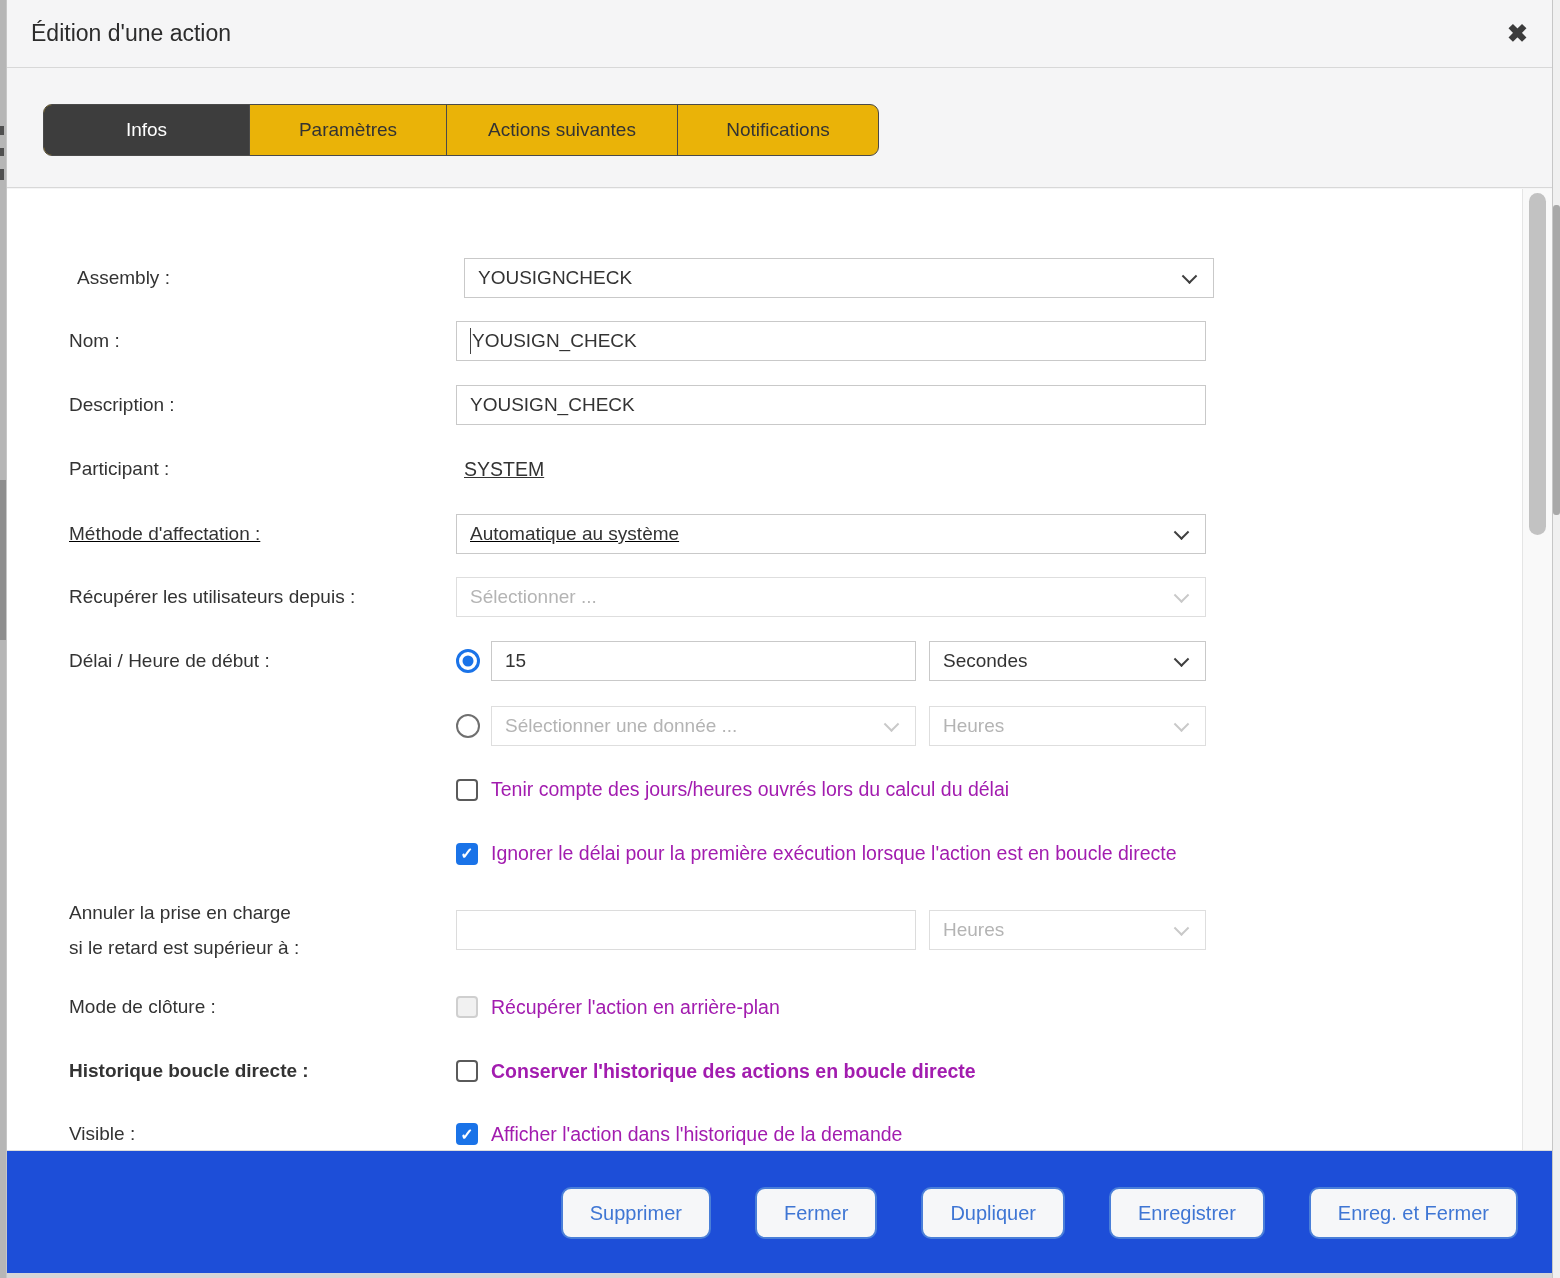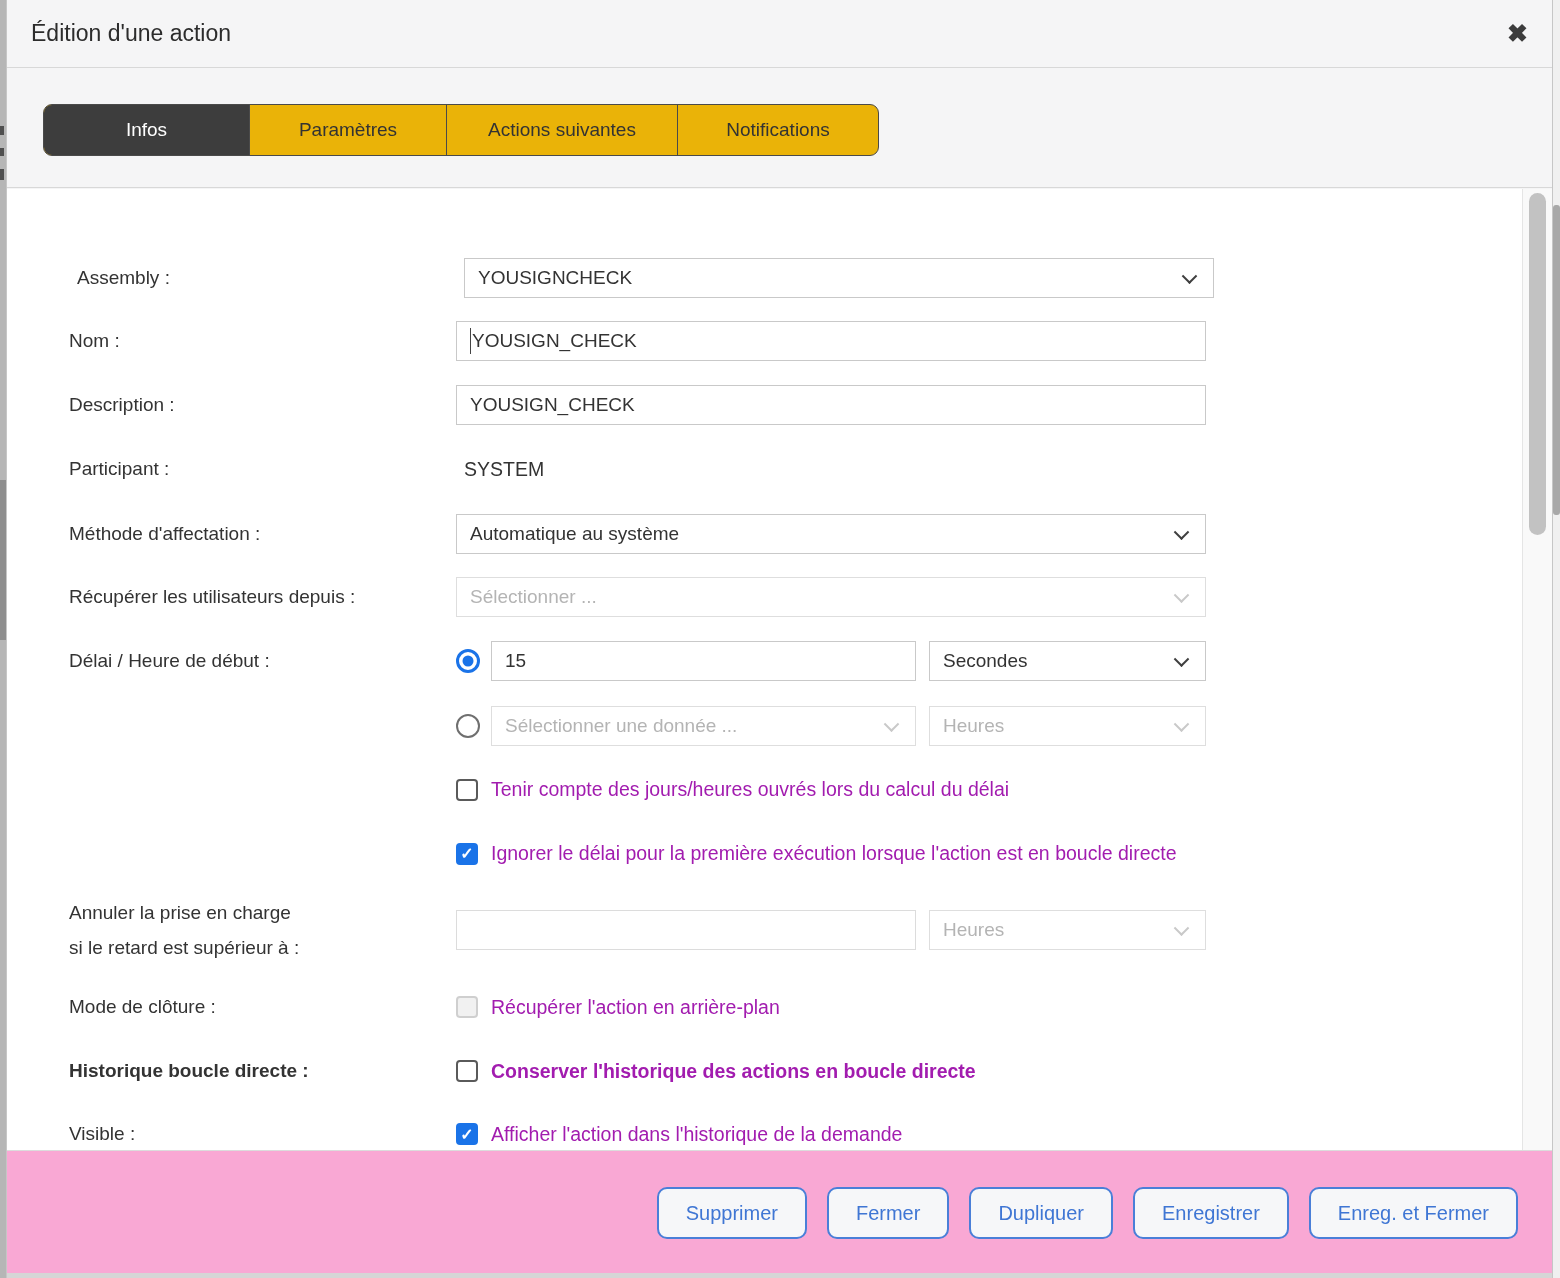--- a/index.html
+++ b/index.html
@@ -54,56 +54,56 @@
     content:"";position:absolute;right:18px;top:50%;width:9px;height:9px;
     border-right:2px solid #3f3f3f;border-bottom:2px solid #3f3f3f;
     transform:translateY(-66%) rotate(45deg);
   }
   .select.disabled{border-color:#dedede;color:#b9b9b9;cursor:default;}
   .select.disabled::after{border-color:#c9c9c9;}
   .textbox.light{border-color:#dcdcdc;}
   .placeholder{color:#b4b4b4;}
   .w-full{width:750px}.w-med{width:425px}.w-unit{width:277px}.w-annul{width:460px}
   .gap{margin-left:13px;}
-  .static-val{font-size:19.5px;color:#333;padding-left:8px;}
+  .static-val{font-size:19.5px;color:#333;padding-left:8px;text-decoration:underline;}
   .caret{width:1px;height:26px;background:#444;flex:none;margin-right:1px;}
 
   .radio{width:24px;height:24px;border-radius:50%;box-sizing:border-box;margin-right:11px;flex:none;position:relative;cursor:pointer;background:#fff;}
   .radio.on{border:3px solid #1a73e8;}
   .radio.on::after{content:"";position:absolute;left:50%;top:50%;width:11px;height:11px;border-radius:50%;background:#1a73e8;transform:translate(-50%,-50%);}
   .radio.off{border:2px solid #6f6f6f;}
 
   .cb{width:22px;height:22px;box-sizing:border-box;border-radius:4px;margin-right:13px;flex:none;
       display:flex;align-items:center;justify-content:center;cursor:pointer;}
   .cb.unchecked{border:2px solid #5a5a5a;background:#fff;}
   .cb.checked{background:#1a73e8;color:#fff;font-size:16px;font-weight:bold;}
   .cb.disabled{border:2px solid #cfcfcf;background:#f1f1f1;cursor:default;}
   .cb-label{font-size:19.5px;color:#a21caf;}
 
   
   #row-assembly{top:69px;left:70px;}
   #row-nom{top:132px;left:62px;}
   #row-desc{top:196px;left:62px;}
   #row-participant{top:260px;left:62px;height:40px;}
-  #row-methode{top:325px;left:62px;}
+  #row-methode{top:325px;left:62px;text-decoration:underline;}
   #row-recuperer{top:388px;left:62px;}
   #row-delai1{top:452px;left:62px;}
   #row-delai2{top:517px;left:449px;}
   #row-cb1{top:589px;left:449px;}
   #row-cb2{top:653px;left:449px;}
   #row-annuler{top:706px;left:62px;}
   #row-cloture{top:806px;left:62px;}
   #row-historique{top:870px;left:62px;font-weight:bold;}
   #row-visible{top:933px;left:62px;}
 
   
   .footer{
     position:absolute;left:0;bottom:5px;width:100%;height:123px;box-sizing:border-box;
-    background:#f9a8d4;border-top:1px solid #dcdcdc;
-    display:flex;align-items:flex-start;justify-content:flex-end;gap:20px;padding:36px 34px 0 0;
+    background:#1d4ed8;border-top:1px solid #dcdcdc;
+    display:flex;align-items:flex-start;justify-content:flex-end;gap:44px;padding:36px 34px 0 0;
   }
   .btn{
     height:52px;padding:0 27px;border:2px solid #4a7fd8;border-radius:10px;box-sizing:border-box;
     color:#3f76d4;font-size:20px;background:#f6f7f9;display:flex;align-items:center;cursor:pointer;white-space:nowrap;
   }
   .bottom-strip{position:absolute;left:0;bottom:0;width:100%;height:5px;background:#d6d6d6;}
 </style>
 </head>
 <body>
 

